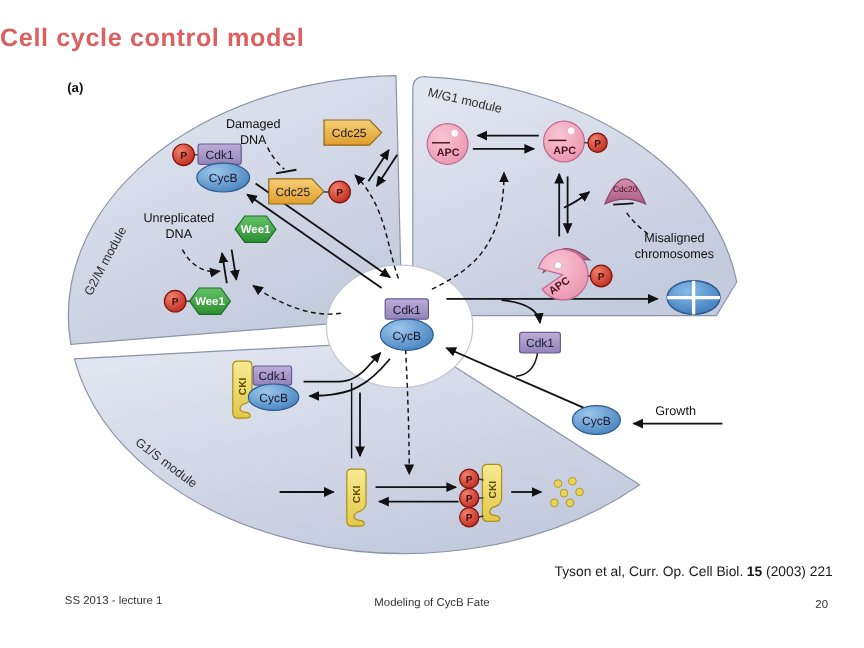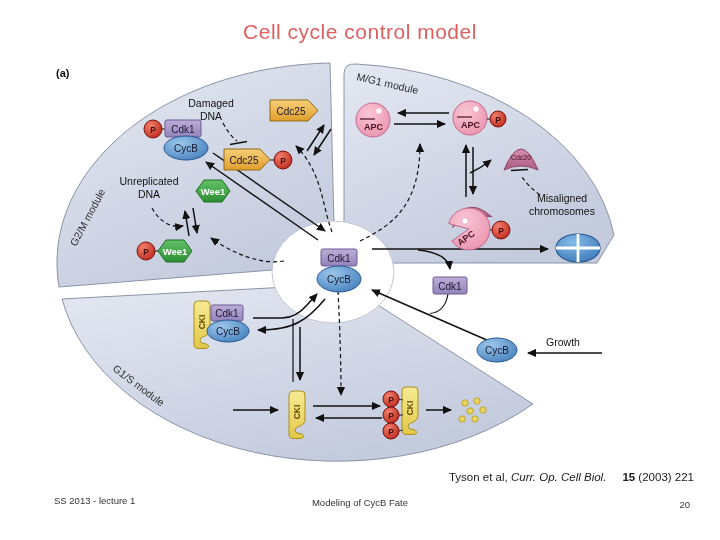--- a/index.html
+++ b/index.html
@@ -1,22 +1,22 @@
 <!DOCTYPE html>
 <html><head>
 <meta charset="utf-8">
 <style>
   html,body{margin:0;padding:0;background:#fff;}
   .slide{position:relative;width:720px;height:540px;background:#ffffff;overflow:hidden;
          font-family:"Liberation Sans",sans-serif;}
-  .title{position:absolute;left:0;right:0;top:20px;text-align:center;
-         font-size:21px;font-weight:normal;color:#dd5f5f;letter-spacing:.5px;}
+  .title{position:absolute;left:0;right:0;top:20px;text-align:left;
+         font-size:21px;font-weight:bold;color:#dd5f5f;letter-spacing:.5px;}
   .citation{position:absolute;top:471px;right:26px;font-size:11.5px;color:#1a1a1a;}
-  .citation .jrnl{font-style:italic;}
-  .citation .vol{font-weight:bold;margin-left:16px;}
+  .citation .jrnl{}
+  .citation .vol{font-weight:bold;margin-left:3px;}
   .footer-left{position:absolute;top:495px;left:54px;font-size:9.5px;color:#333;}
   .footer-center{position:absolute;top:497px;left:0;right:0;text-align:center;font-size:9.5px;color:#333;}
   .page-num{position:absolute;top:499px;right:30px;font-size:9.5px;color:#333;}
   svg{position:absolute;left:0;top:0;}
   text{font-family:"Liberation Sans",sans-serif;}
   .mol{font-size:10px;fill:#18182e;text-anchor:middle;}
   .molw{font-size:9.5px;fill:#ffffff;font-weight:bold;text-anchor:middle;}
   .ptxt{font-size:8.5px;font-weight:bold;fill:#43100a;text-anchor:middle;}
   .lbl{font-size:10.5px;fill:#111;text-anchor:middle;}
   .modlbl{font-size:10.5px;fill:#2e2e2e;}

